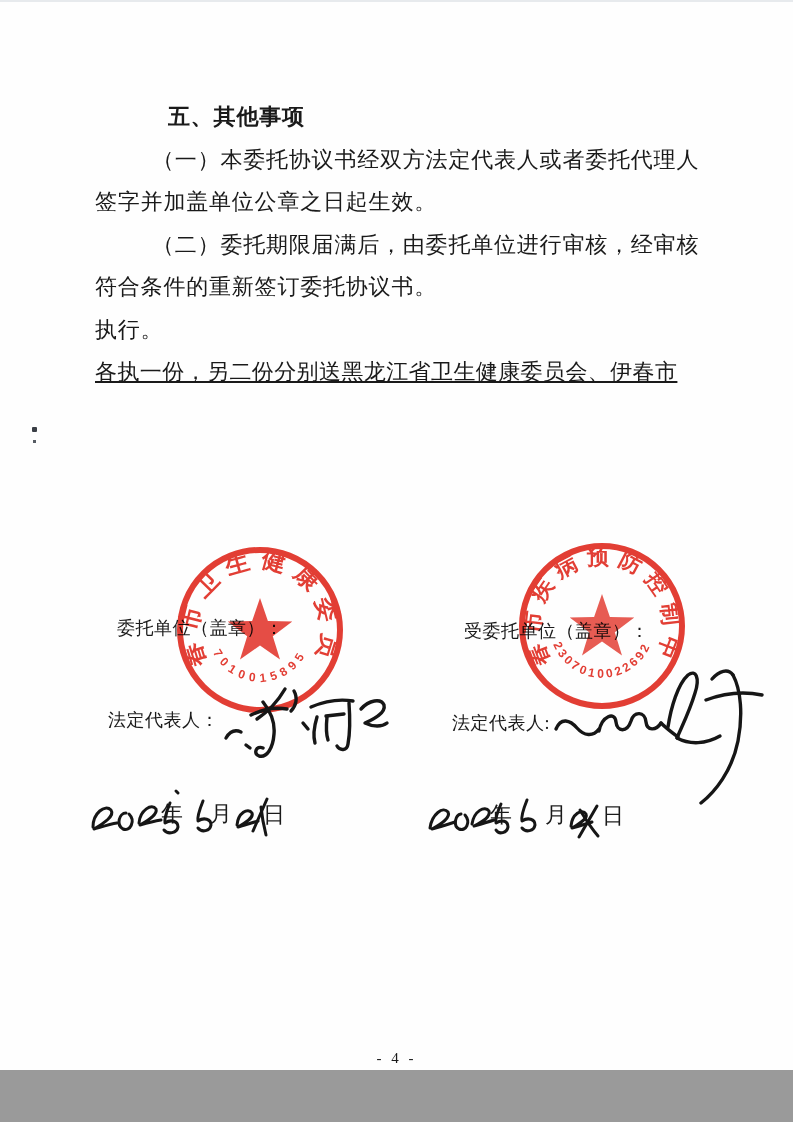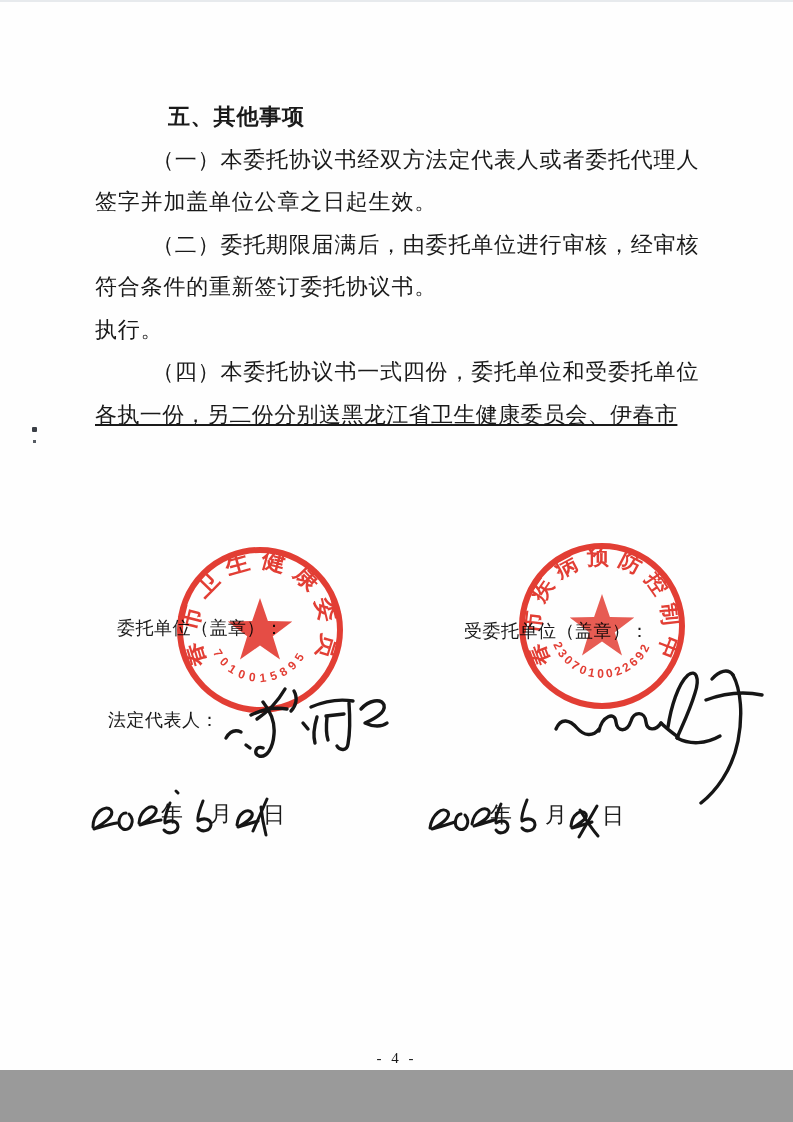--- a/index.html
+++ b/index.html
@@ -87,27 +87,27 @@
   <div class="scan-top-edge"></div>
   <div class="artifact"></div>
 
   <div class="body-text">
     <div class="line heading">五、其他事项</div>
     <div class="line first">（一）本委托协议书经双方法定代表人或者委托代理人</div>
     <div class="line">签字并加盖单位公章之日起生效。</div>
     <div class="line first">（二）委托期限届满后，由委托单位进行审核，经审核</div>
     <div class="line">符合条件的重新签订委托协议书。</div>
     <div class="line">执行。</div>
-    <div class="line first">（四）本委托协议书一式四份，委托单位和受委托单位</div>
     <div class="line wide">各执一份，另二份分别送黑龙江省卫生健康委员会、伊春市</div>
   </div>
 
   <div class="lbl lbl-unit-left">委托单位（盖章）：</div>
   <div class="lbl lbl-unit-right">受委托单位（盖章）：</div>
   <div class="lbl lbl-rep-left">法定代表人：</div>
+  <div class="lbl lbl-rep-right">法定代表人:</div>
 
   <span class="datechar dl-year">年</span>
   <span class="datechar dl-month">月</span>
   <span class="datechar dl-day">日</span>
   <span class="datechar dr-year">年</span>
   <span class="datechar dr-month">月</span>
   <span class="datechar dr-day">日</span>
 
   <svg class="seal seal-left" viewBox="0 0 200 200">
     <circle cx="100" cy="100" r="80" fill="none" stroke="#df2318" stroke-width="6"></circle>

